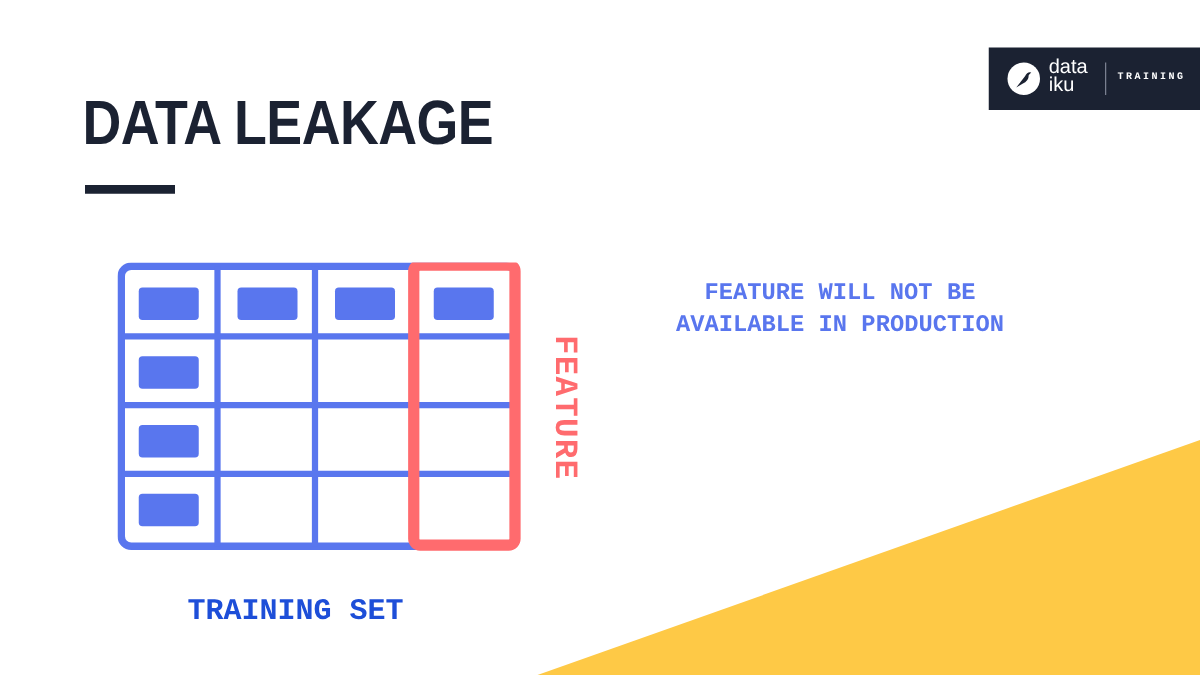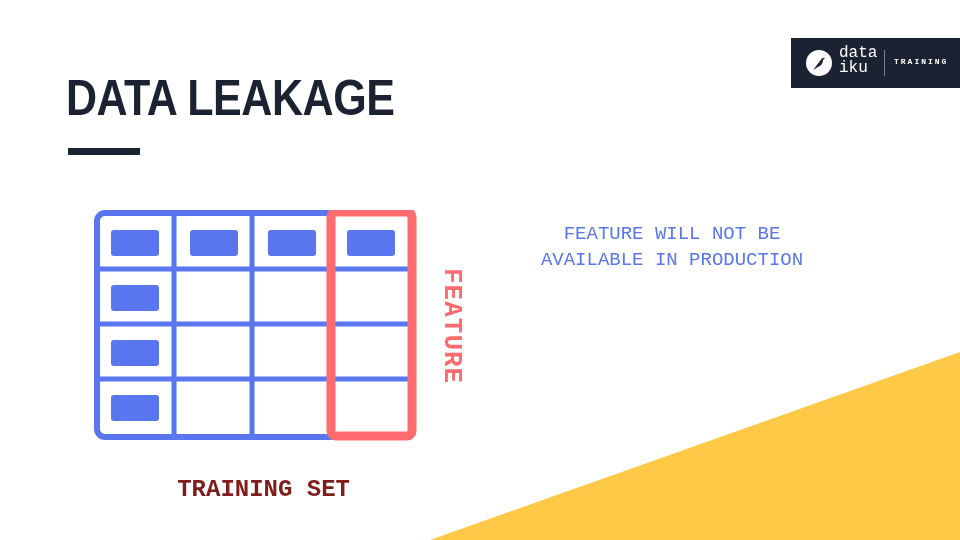--- a/index.html
+++ b/index.html
@@ -1,27 +1,27 @@
 <!DOCTYPE html>
 <html><head>
 <meta charset="utf-8">
 <style>
   html,body{margin:0;padding:0;}
   body{width:960px;height:540px;position:relative;overflow:hidden;background:#ffffff;font-family:"Liberation Sans",sans-serif;}
   .title{position:absolute;left:66px;top:70px;font-family:"Liberation Sans",sans-serif;font-weight:700;font-size:50px;letter-spacing:-0.5px;color:#1b2232;line-height:56px;transform:scaleX(0.86);transform-origin:left top;}
   .underline{position:absolute;left:68px;top:148px;width:72px;height:7px;background:#1b2232;}
   .logo{position:absolute;left:791px;top:38px;width:169px;height:50px;background:#1b2232;}
   .logo-circle{position:absolute;left:15px;top:12px;width:26px;height:26px;border-radius:50%;background:#fff;}
-  .logo-word{position:absolute;left:48px;top:8px;color:#fff;font-size:16px;line-height:15px;font-family:Liberation Mono, monospace;}
+  .logo-word{position:absolute;left:48px;top:8px;color:#fff;font-size:16px;line-height:15px;font-family:Liberation Sans, sans-serif;}
   .logo-div{position:absolute;left:93px;top:12px;width:1px;height:26px;background:#7a8090;}
   .logo-academy{position:absolute;left:103px;top:19px;color:#fff;font-size:8px;letter-spacing:2px;font-family:"Liberation Mono",monospace;font-weight:700;}
   .grid{position:absolute;left:94px;top:210px;}
   .feature-vert{position:absolute;left:437px;top:268px;color:#ff6b6e;font-weight:700;font-size:26px;font-family:"Liberation Mono",monospace;writing-mode:vertical-rl;letter-spacing:1px;}
-  .callout{position:absolute;left:540px;top:221px;width:264px;text-align:center;color:#5976ee;font-family:"Liberation Mono",monospace;font-weight:400;font-size:19px;line-height:26px;}
-  .caption{position:absolute;left:150px;top:476px;width:200px;text-align:right;color:#7f1d1d;font-family:"Liberation Mono",monospace;font-weight:700;font-size:24px;}
+  .callout{position:absolute;left:540px;top:221px;width:264px;text-align:center;color:#5976ee;font-family:"Liberation Mono",monospace;font-weight:700;font-size:19px;line-height:26px;}
+  .caption{position:absolute;left:150px;top:476px;width:200px;text-align:left;color:#1d4ed8;font-family:"Liberation Mono",monospace;font-weight:700;font-size:24px;}
   .triangle{position:absolute;left:0;top:0;}
 </style>
 </head>
 <body>
 
 <svg class="triangle" width="960" height="540">
   <polygon points="430,540 960,352 960,540" fill="#fec946"></polygon>
 </svg>
 
 <div class="title">DATA LEAKAGE</div>

